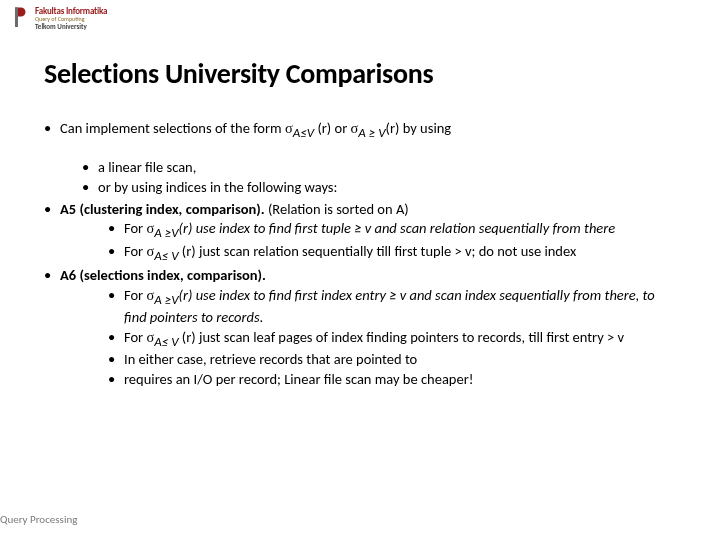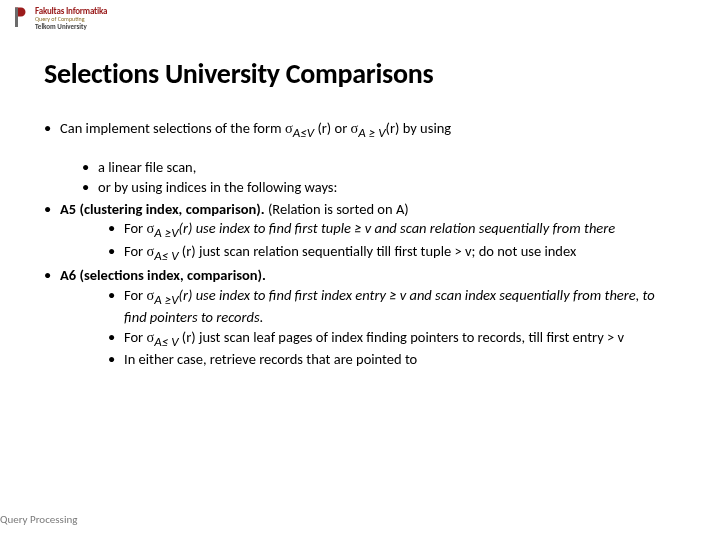--- a/index.html
+++ b/index.html
@@ -139,19 +139,20 @@
     <li>
       <b>A6 (selections index, comparison).</b>
       <ul class="lvl3">
         <li>
           <span>For </span><span class="sig">σ</span><i class="sub">A ≥V</i><i><span>(r)  use index to find first index entry ≥ v and scan index sequentially  from there, to find pointers to records.</span></i>
         </li>
         <li>
           <span>For </span><span class="sig">σ</span><i class="sub">A≤ V</i><span> (r) just scan leaf pages of index finding pointers to records, till first entry &gt; v</span>
         </li>
         <li>In either case, retrieve records that are pointed to</li>
+        <li>requires an I/O per record; Linear file scan may be cheaper!</li>
       </ul>
     </li>
 
   </ul>
 </div>
 
 <div class="footer">Query Processing</div>
 
 </body></html>

